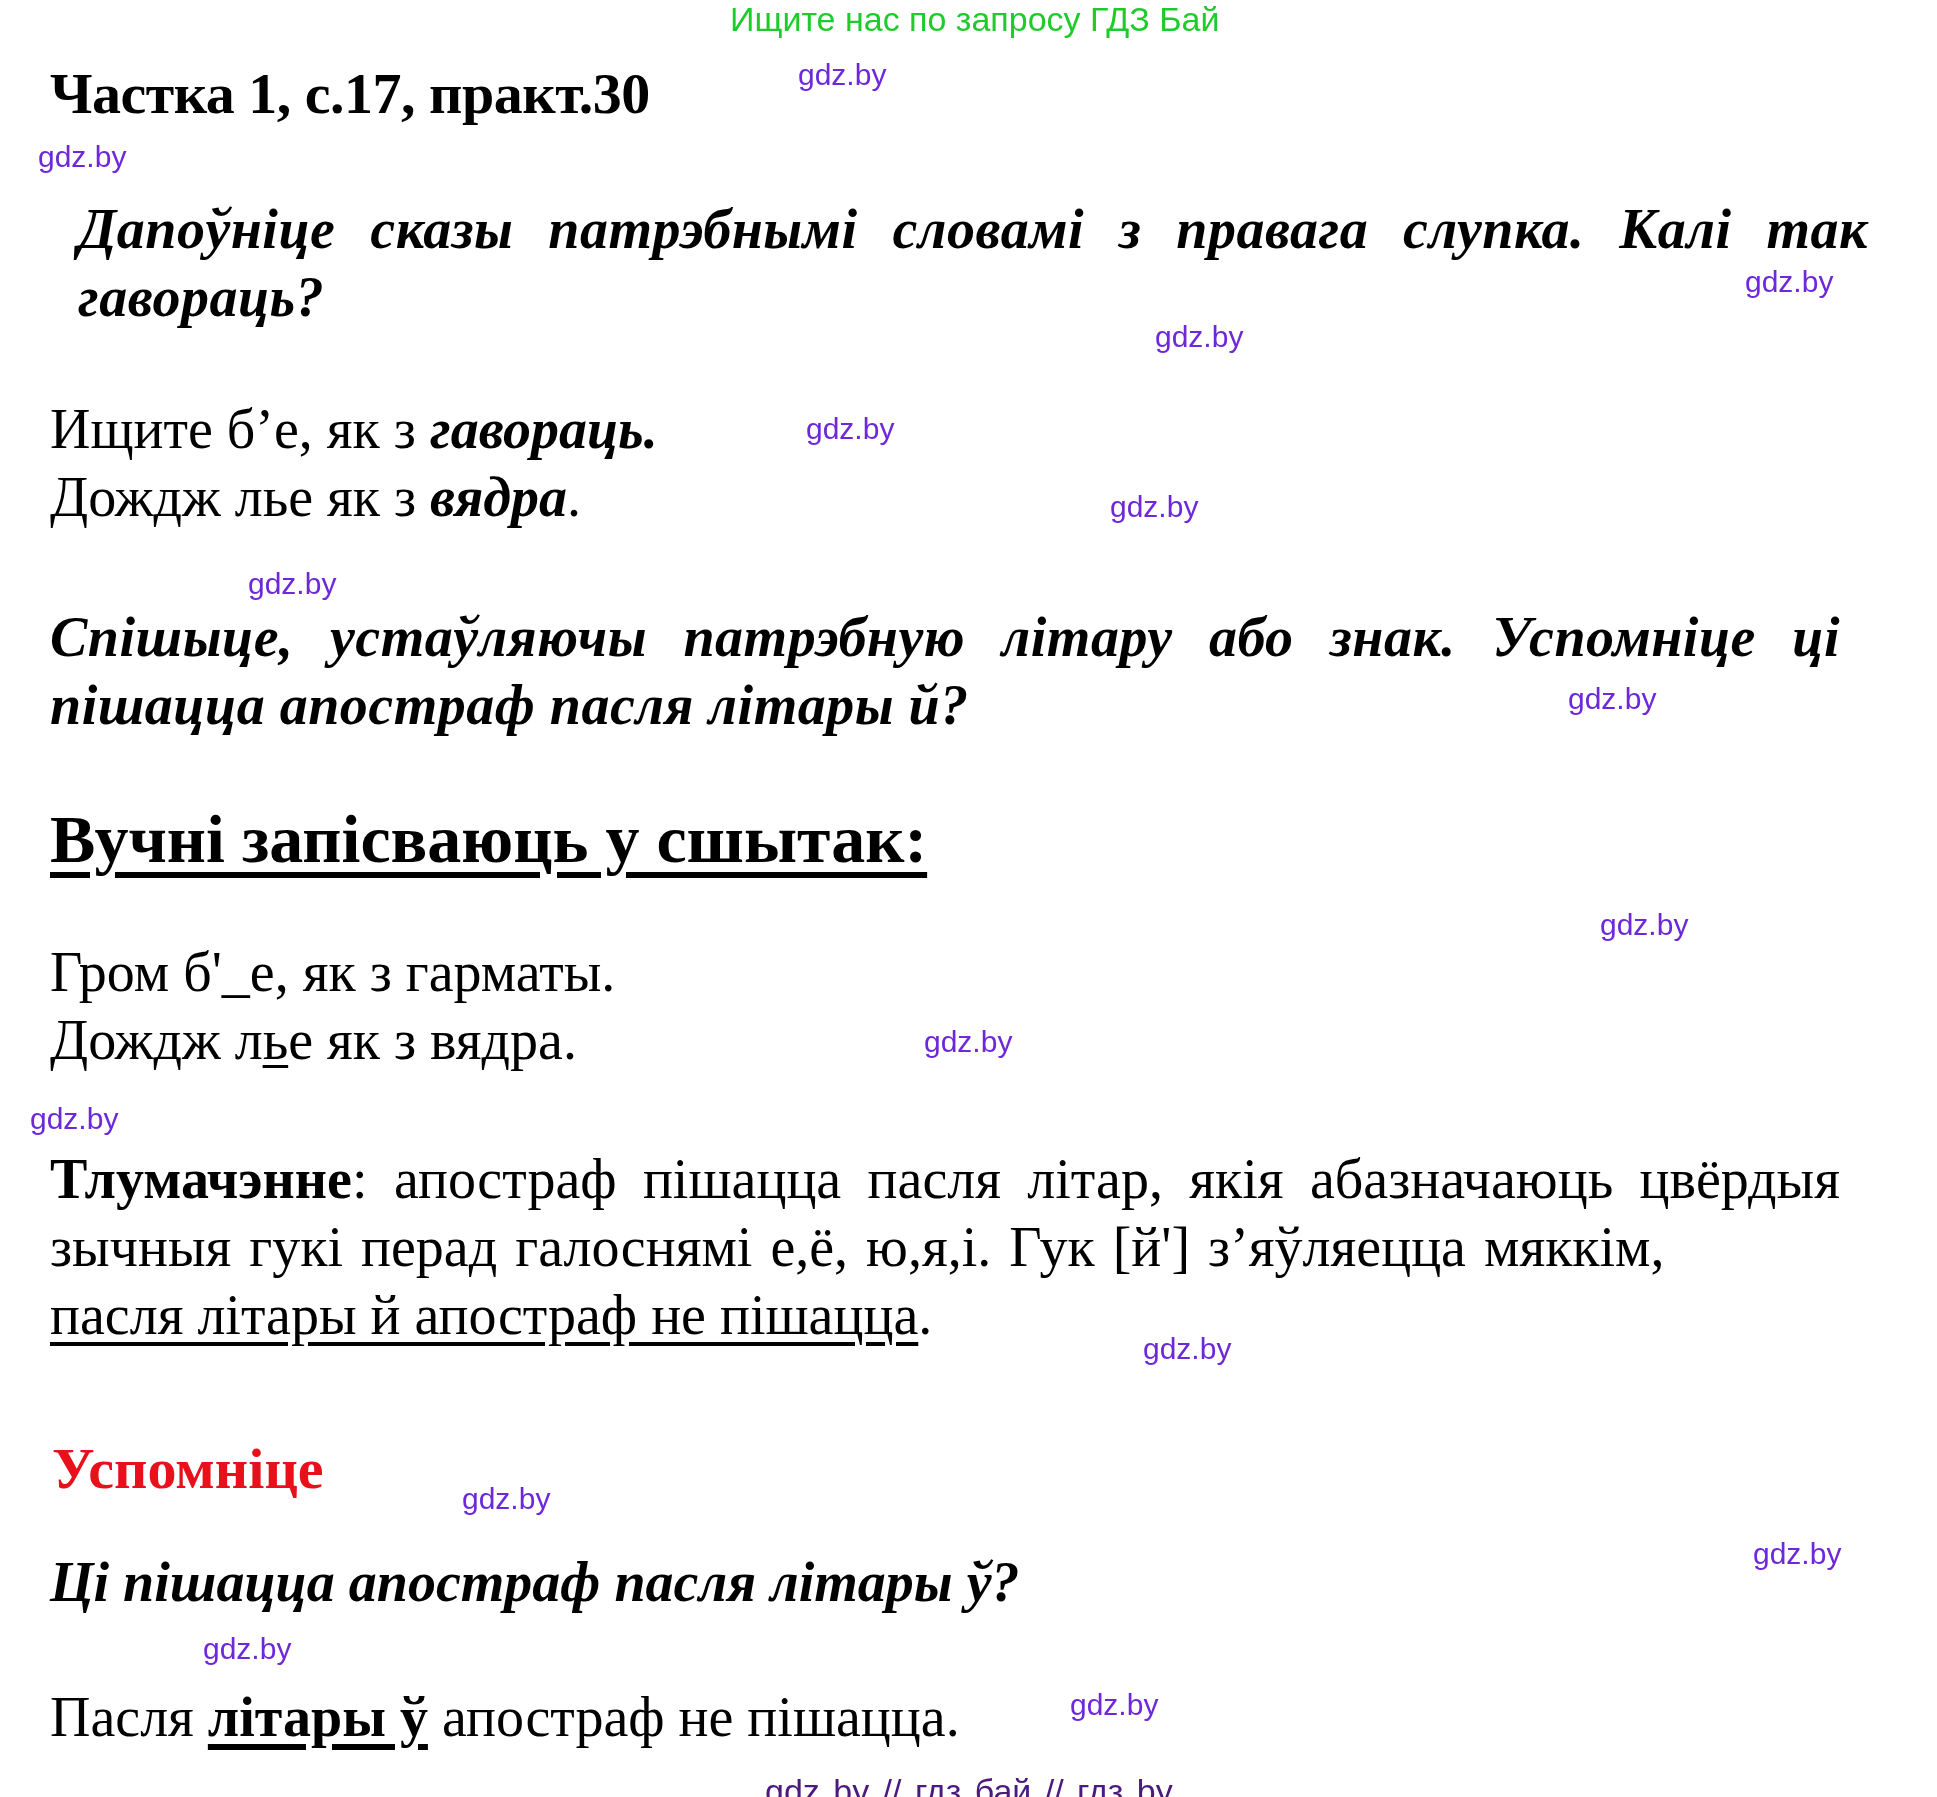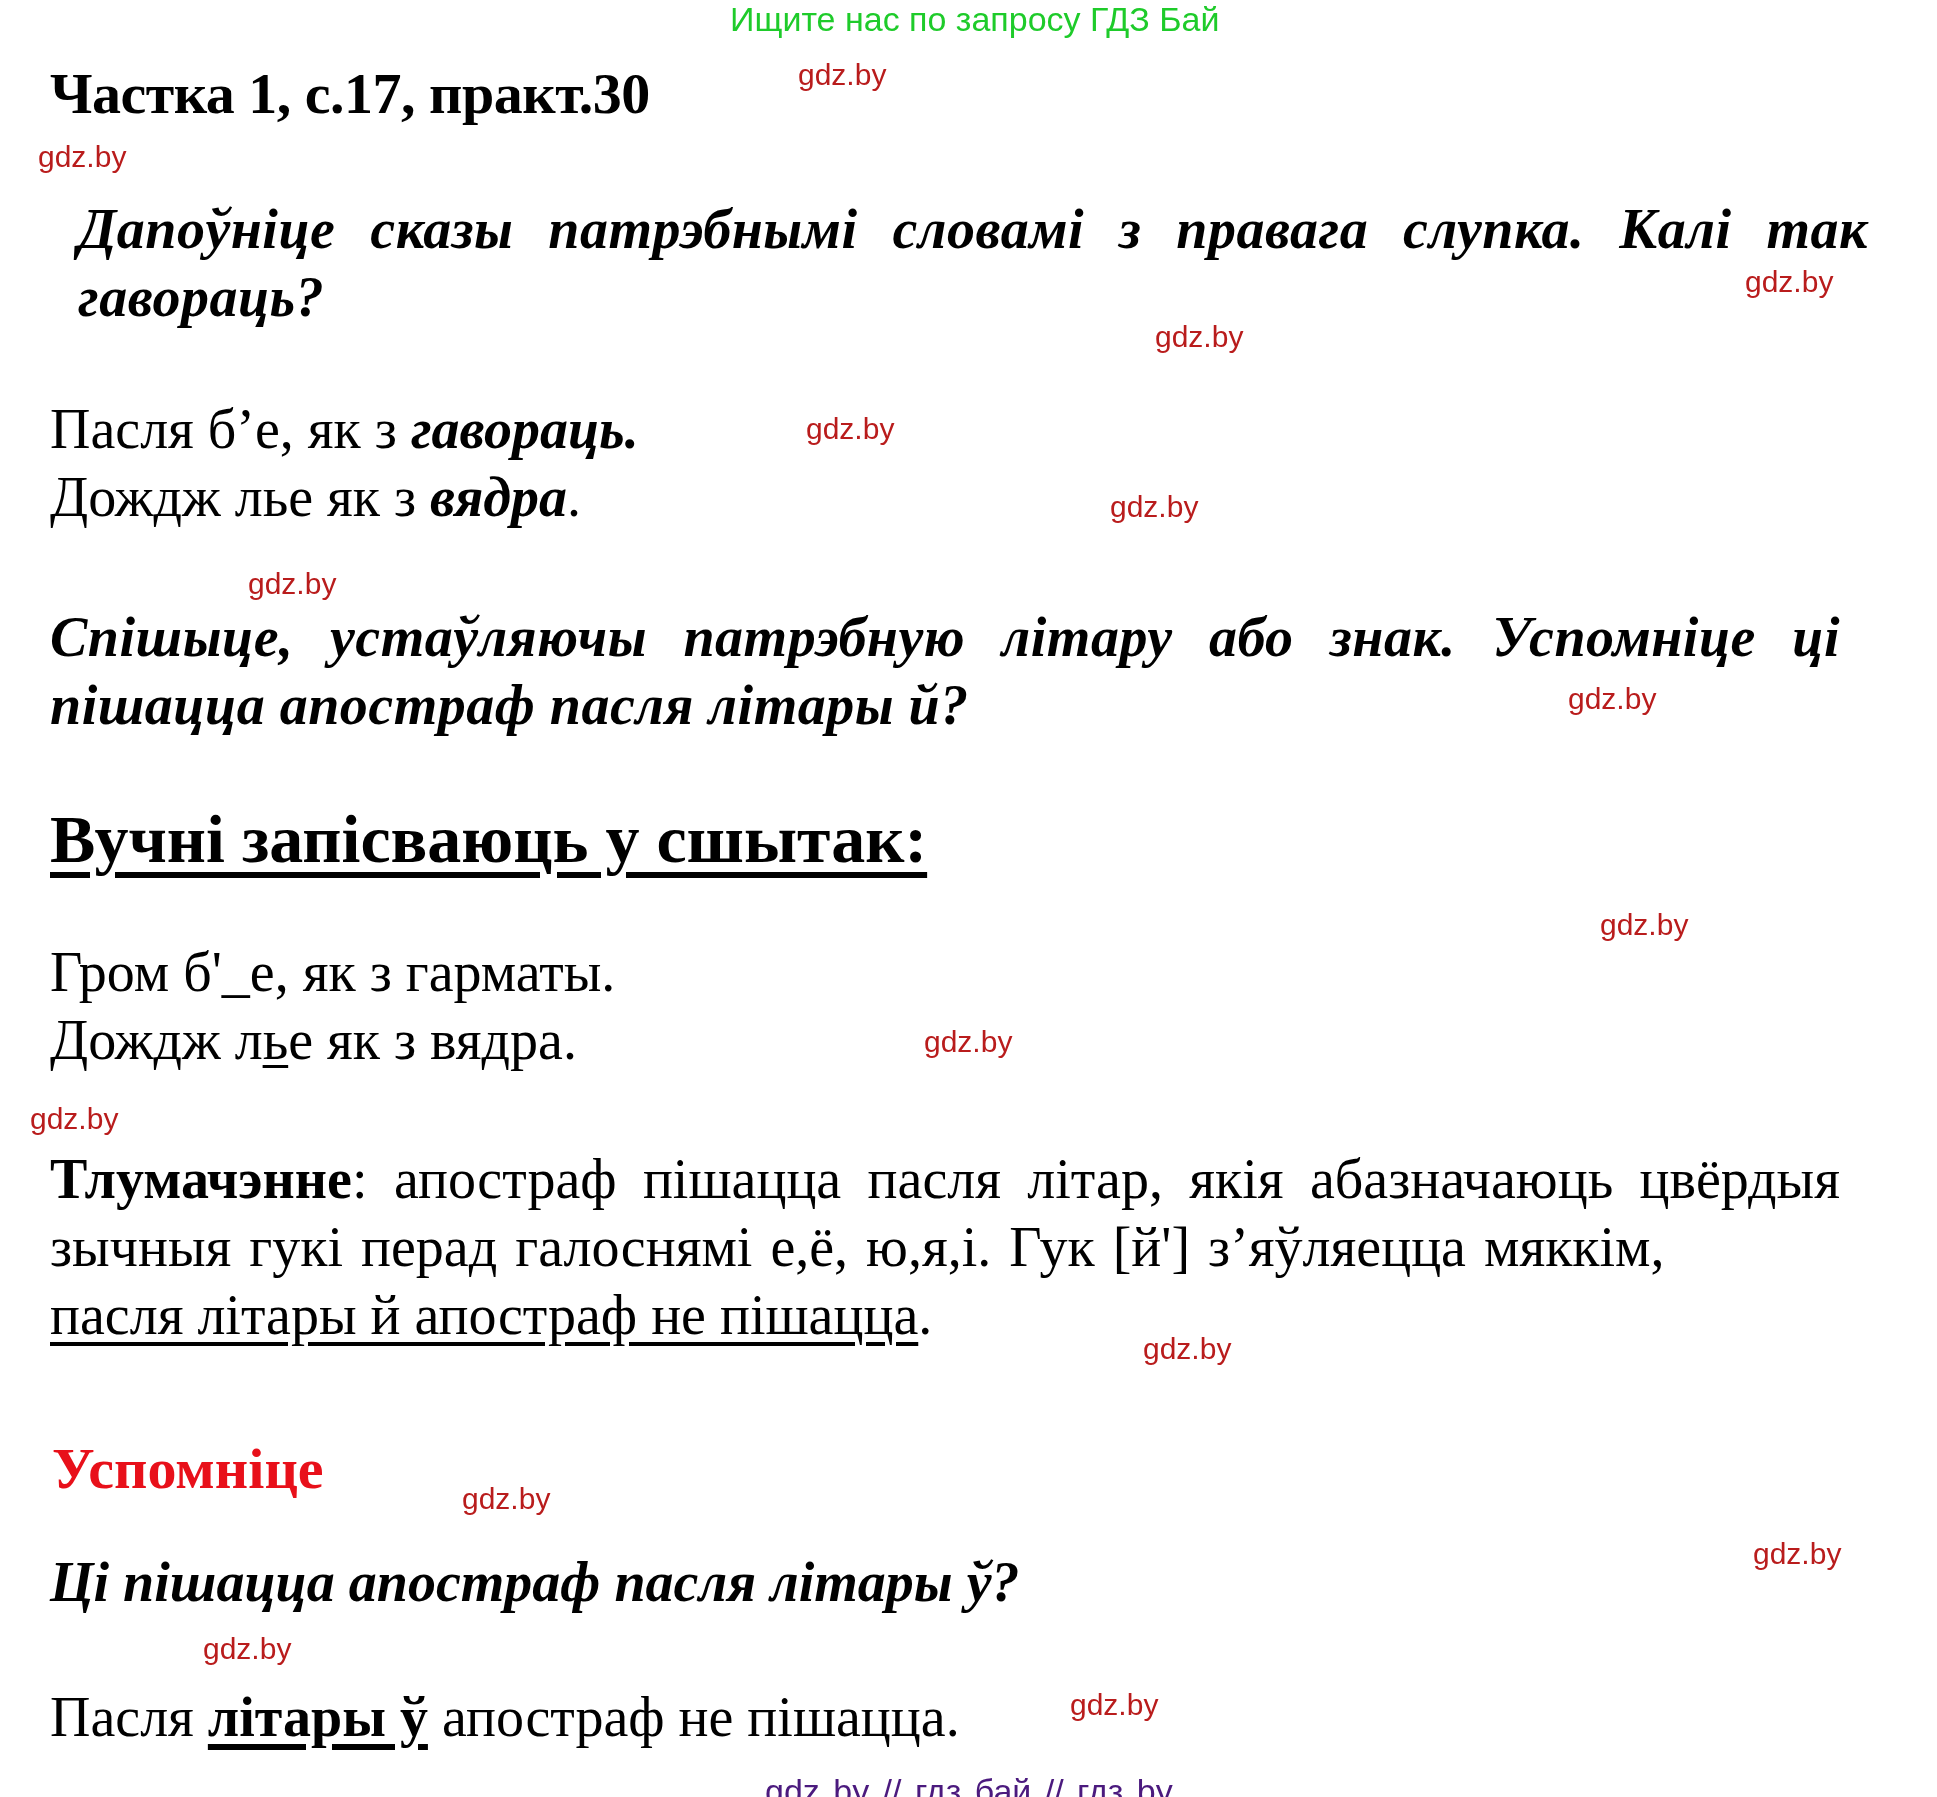--- a/index.html
+++ b/index.html
@@ -1,19 +1,19 @@
 <!DOCTYPE html>
 <html><head>
 <meta charset="utf-8">
 <style>
   html, body { margin: 0; padding: 0; background: #ffffff; }
   body { width: 1937px; height: 1797px; position: relative; overflow: hidden;
          font-family: "Liberation Serif", serif; color: #000; }
   .abs { position: absolute; white-space: nowrap; }
-  .wm { font-family: "Liberation Sans", sans-serif; font-size: 30px; color: #b91c1c; }
+  .wm { font-family: "Liberation Sans", sans-serif; font-size: 30px; color: #6d28d9; }
   .top-banner { font-family: "Liberation Sans", sans-serif; font-size: 34px; color: #1ecb2a; left: 730px; top: 0px; }
   .footer { font-family: "Liberation Sans", sans-serif; font-size: 34px; color: #4b1a7e; left: 765px; top: 1772px; word-spacing: 4px; }
   .title { font-weight: bold; font-size: 58px; left: 50px; top: 60px; letter-spacing: -0.5px; }
   .task { font-weight: bold; font-style: italic; font-size: 56px; left: 50px; width: 1790px; white-space: normal;
           text-align: justify; text-align-last: left; line-height: 68px; letter-spacing: 0.5px; }
   .line { font-size: 56px; left: 50px; line-height: 68px; }
   .bi { font-weight: bold; font-style: italic; }
   .heading-u { font-weight: bold; font-size: 68px; left: 50px; top: 800px; text-decoration: underline; text-decoration-thickness: 6px; text-underline-offset: 10px; }
   .expl { font-size: 56px; left: 50px; top: 1145px; width: 1790px; white-space: normal; text-align: justify;
           line-height: 68px; word-spacing: 4px; }
@@ -27,21 +27,21 @@
 </head>
 <body>
 
 <div class="abs top-banner">Ищите нас по запросу ГДЗ Бай</div>
 
 <div class="abs title">Частка 1, с.17, практ.30</div>
 
 <div class="abs task" style="top:195px;margin-left:28px;">Дапоўніце сказы патрэбнымі словамі з правага слупка. Калі так гавораць?</div>
 
 <div class="abs line" style="top:395px;">
-  <span>Пасля б’е, як з </span><span class="bi">гавораць.</span>
+  <span>Ищите б’е, як з </span><span class="bi">гавораць.</span>
 </div>
 <div class="abs line" style="top:463px;">
   <span>Дождж лье як з </span><span class="bi">вядра</span><span>.</span>
 </div>
 
 <div class="abs task" style="top:603px;">Спішыце, устаўляючы патрэбную літару або знак. Успомніце ці пішацца апостраф пасля літары й?</div>
 
 <div class="abs heading-u">Вучні запісваюць у сшытак:</div>
 
 <div class="abs line" style="top:938px;">

